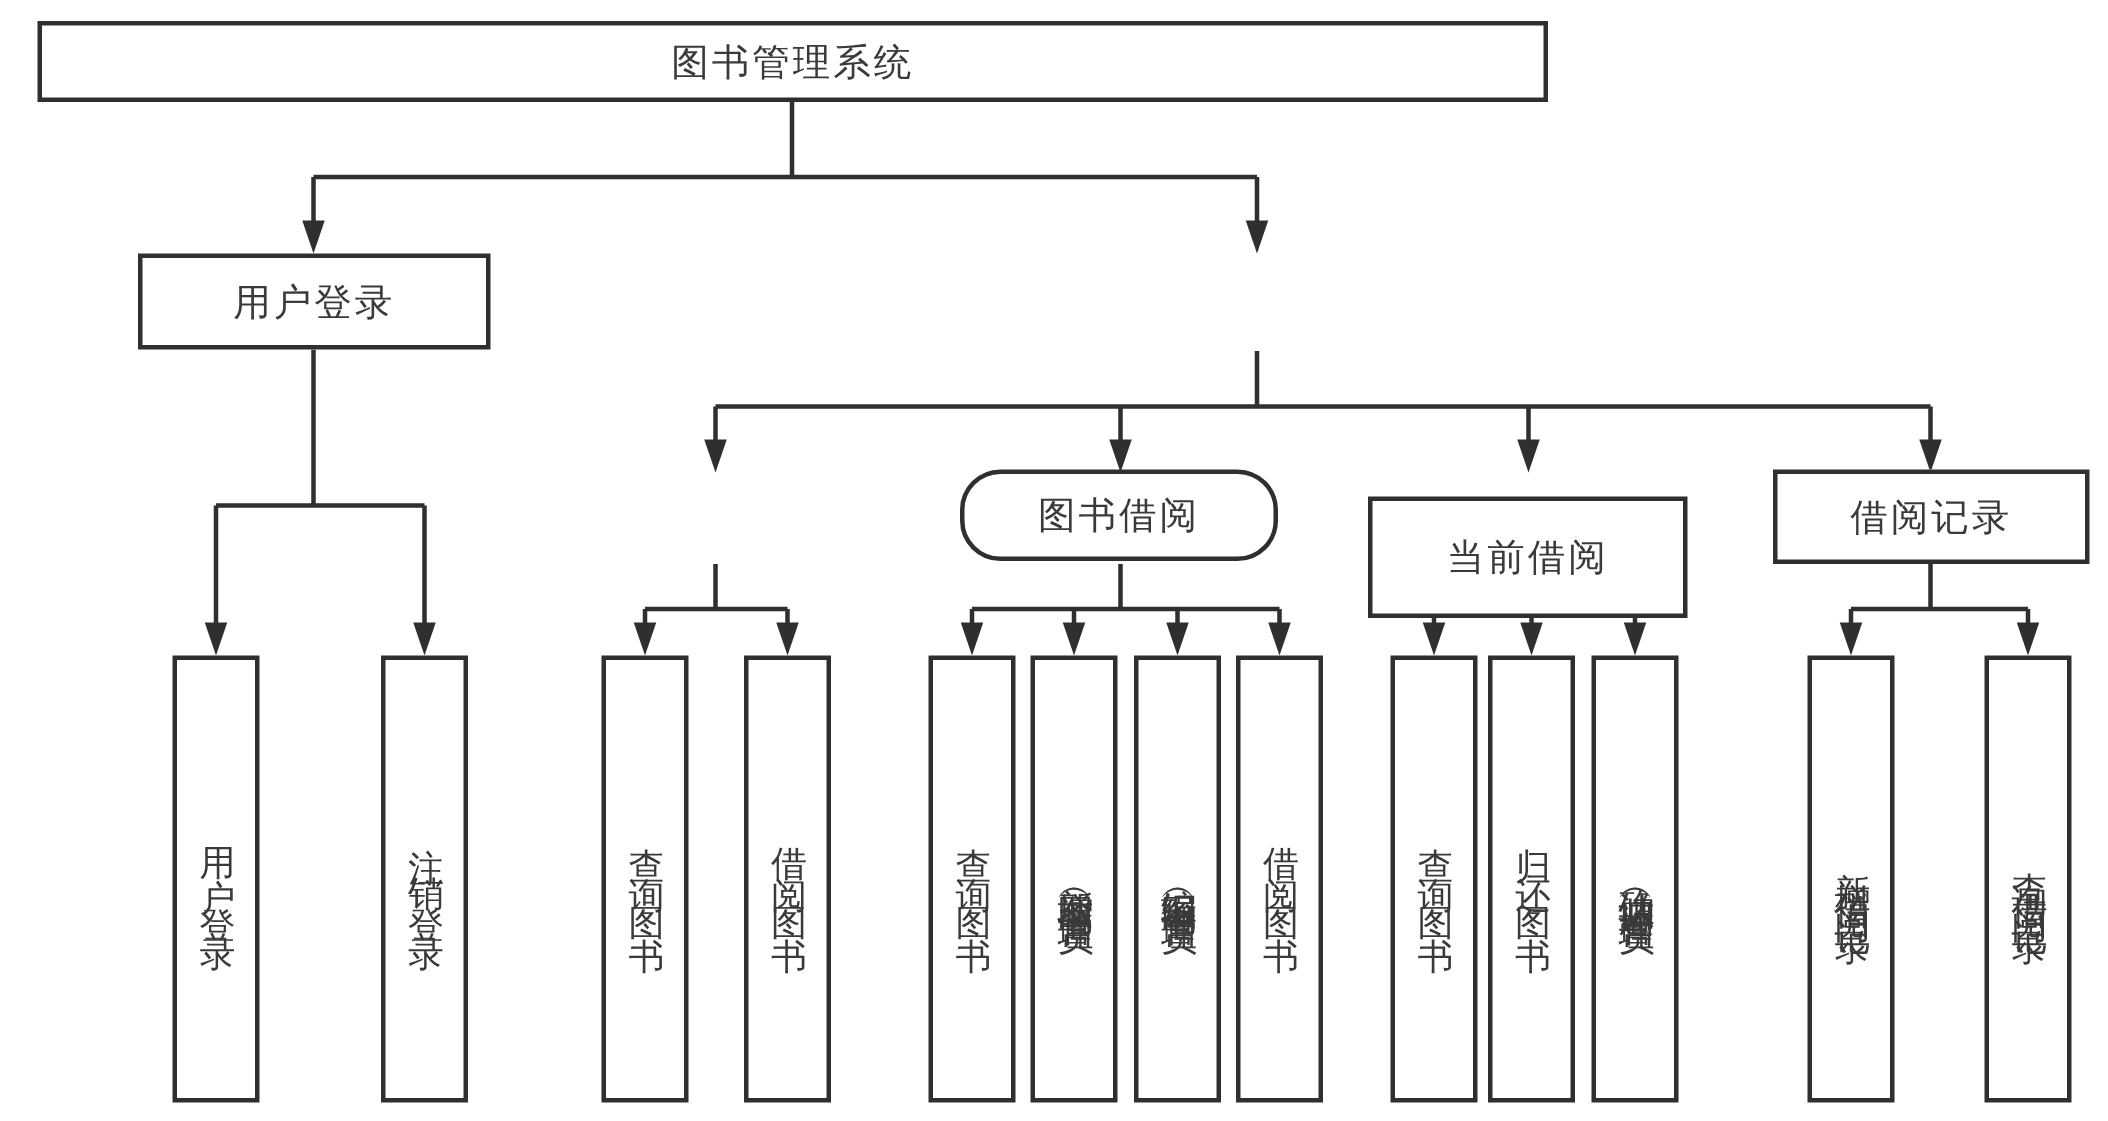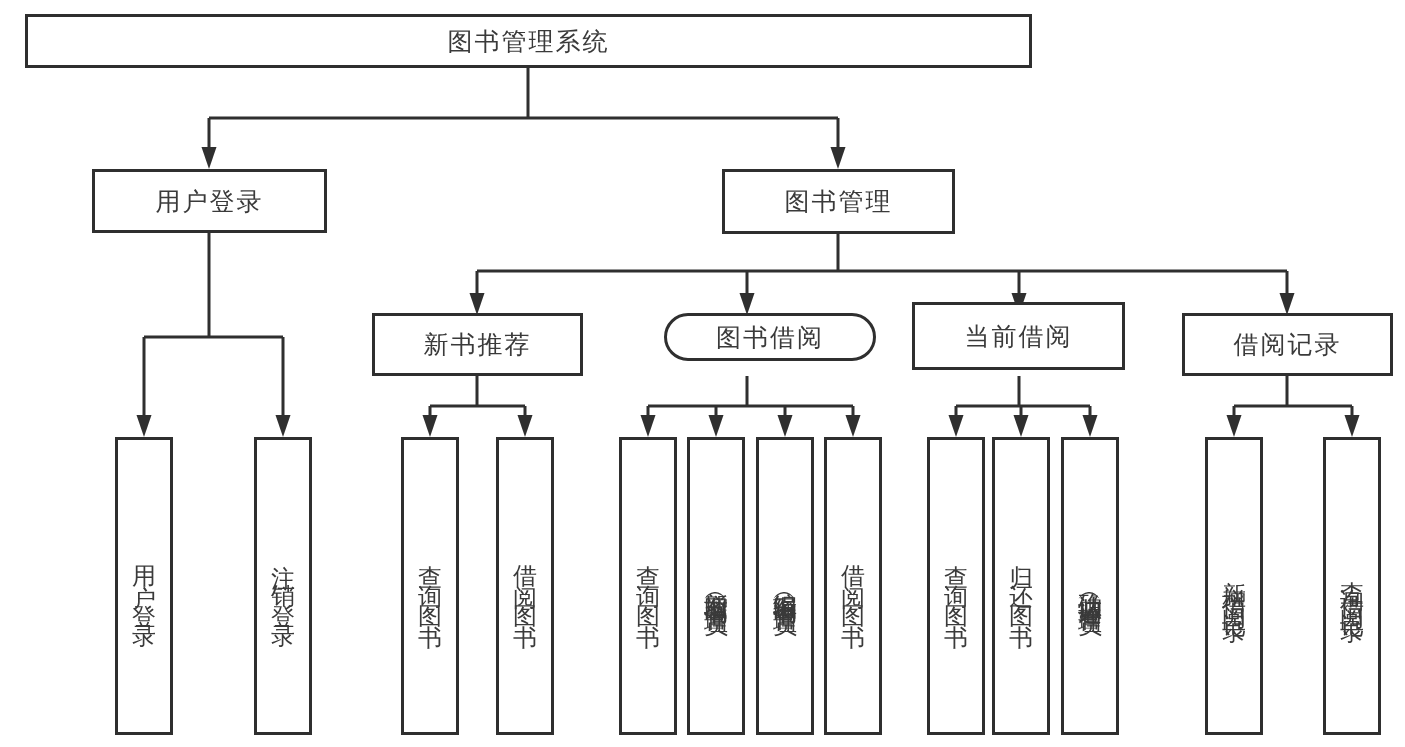--- a/index.html
+++ b/index.html
@@ -93,31 +93,25 @@
     <polygon points="1334.5,415 1349.5,415 1342,437"></polygon>
   </svg>
 
   <div class="box hbox root-box" style="left:15px;top:14px;width:1007px;height:54px;">
     <span>图书管理系统</span>
   </div>
 
   <div class="box hbox" style="left:82px;top:169px;width:235px;height:64px;">
     <span>用户登录</span>
   </div>
-  <div class="box hbox" style="left:712px;top:169px;width:233px;height:65px;">
-    <span>图书管理</span>
-  </div>
 
-  <div class="box hbox" style="left:362px;top:313px;width:211px;height:63px;">
-    <span>新书推荐</span>
-  </div>
-  <div class="box hbox" style="left:654px;top:313px;width:212px;height:48px;border-radius:27px;">
+  <div class="box hbox" style="left:630px;top:313px;width:212px;height:61px;border-radius:27px;">
     <span>图书借阅</span>
   </div>
-  <div class="box hbox" style="left:902px;top:302px;width:213px;height:68px;">
+  <div class="box hbox" style="left:902px;top:331px;width:213px;height:81px;">
     <span>当前借阅</span>
   </div>
   <div class="box hbox" style="left:1172px;top:313px;width:211px;height:63px;">
     <span>借阅记录</span>
   </div>
 
   <div class="box vbox ls4" style="left:105px;top:437px;width:58px;height:298px;">
     <span>用户登录</span>
   </div>
   <div class="box vbox ls4" style="left:244px;top:437px;width:58px;height:298px;">

